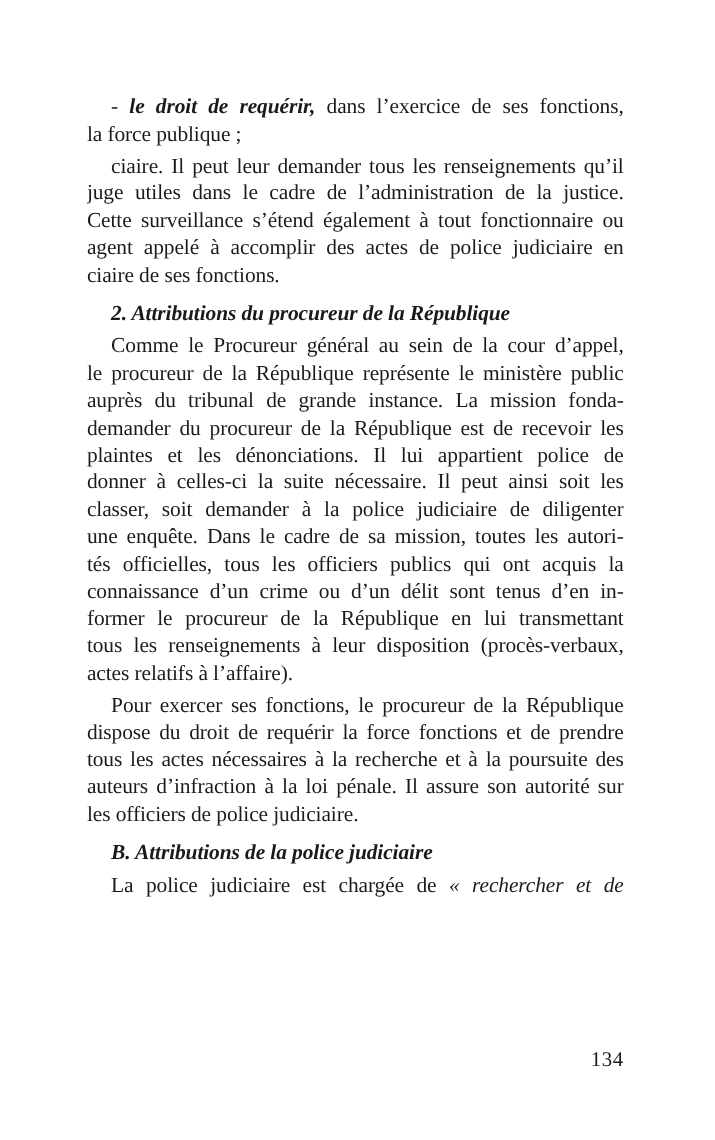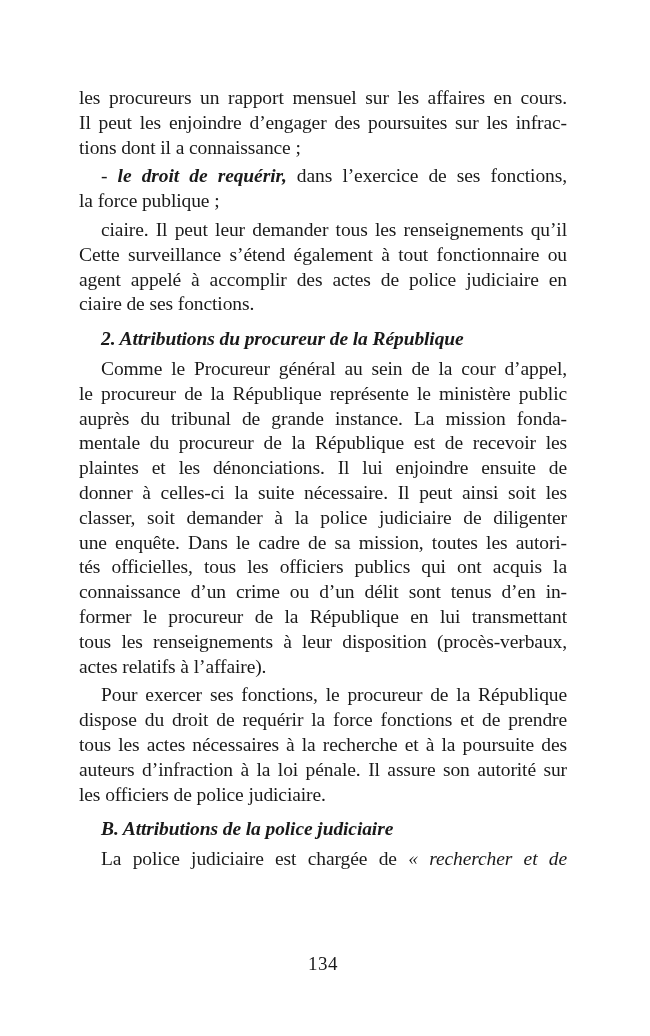--- a/index.html
+++ b/index.html
@@ -43,54 +43,50 @@
   .line.flush {
     text-align-last: left;
   }
   .bold   { font-weight: bold; font-style: italic; }
   .italic { font-style: italic; }
   .page-number {
     position: absolute;
     top: 953px;
     left: 79px;
     width: 488px;
-    text-align: center;
+    text-align: right;
     font-size: 19px;
     letter-spacing: 0.5px;
   }
 </style>
 </head>
 <body>
 
 <div class="page">
   <div class="text-block">
-      <div class="para body">
-        <div class="line"><span>les procureurs un rapport mensuel sur les affaires en cours.</span></div>
-        <div class="line"><span>Il peut les enjoindre d’engager des poursuites sur les infrac-</span></div>
-        <div class="line flush"><span>tions dont il a connaissance ;</span></div>
-      </div>
       <div class="para body indent">
         <div class="line"><span>- </span><span class="bold">le droit de requérir,</span><span> dans l’exercice de ses fonctions,</span></div>
         <div class="line flush"><span>la force publique ;</span></div>
       </div>
       <div class="para body indent">
         <div class="line"><span>ciaire. Il peut leur demander tous les renseignements qu’il</span></div>
+        <div class="line"><span>juge utiles dans le cadre de l’administration de la justice.</span></div>
         <div class="line"><span>Cette surveillance s’étend également à tout fonctionnaire ou</span></div>
         <div class="line"><span>agent appelé à accomplir des actes de police judiciaire en</span></div>
         <div class="line flush"><span>ciaire de ses fonctions.</span></div>
       </div>
       <div class="para heading indent">
         <div class="line flush"><span class="bold">2. Attributions du procureur de la République</span></div>
       </div>
       <div class="para body indent">
         <div class="line"><span>Comme le Procureur général au sein de la cour d’appel,</span></div>
         <div class="line"><span>le procureur de la République représente le ministère public</span></div>
         <div class="line"><span>auprès du tribunal de grande instance. La mission fonda-</span></div>
-        <div class="line"><span>mentale du procureur de la République est de recevoir les</span></div>
-        <div class="line"><span>plaintes et les dénonciations. Il lui enjoindre ensuite de</span></div>
+        <div class="line"><span>demander du procureur de la République est de recevoir les</span></div>
+        <div class="line"><span>plaintes et les dénonciations. Il lui appartient police de</span></div>
         <div class="line"><span>donner à celles-ci la suite nécessaire. Il peut ainsi soit les</span></div>
         <div class="line"><span>classer, soit demander à la police judiciaire de diligenter</span></div>
         <div class="line"><span>une enquête. Dans le cadre de sa mission, toutes les autori-</span></div>
         <div class="line"><span>tés officielles, tous les officiers publics qui ont acquis la</span></div>
         <div class="line"><span>connaissance d’un crime ou d’un délit sont tenus d’en in-</span></div>
         <div class="line"><span>former le procureur de la République en lui transmettant</span></div>
         <div class="line"><span>tous les renseignements à leur disposition (procès-verbaux,</span></div>
         <div class="line flush"><span>actes relatifs à l’affaire).</span></div>
       </div>
       <div class="para body indent">

